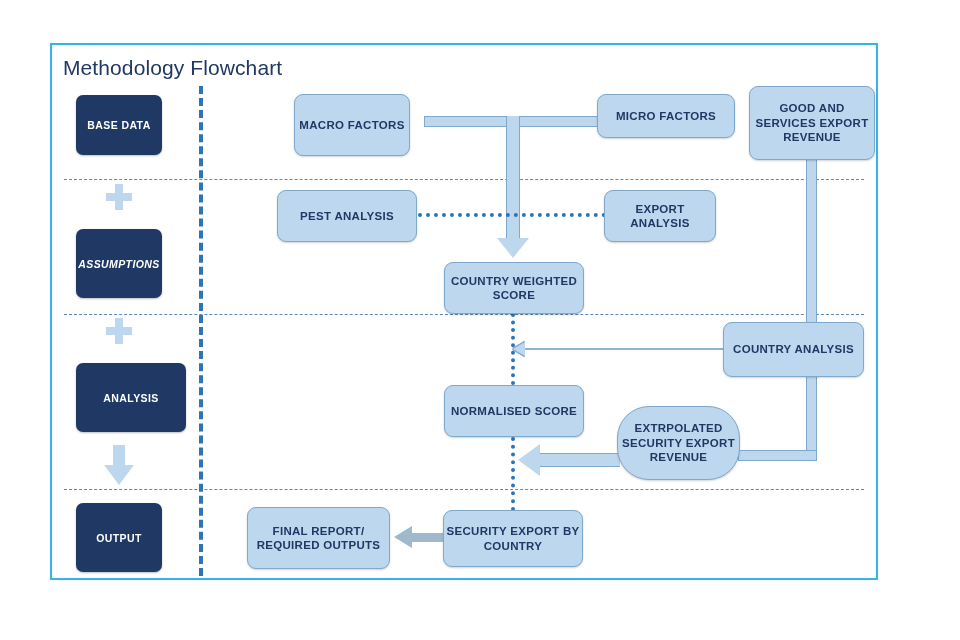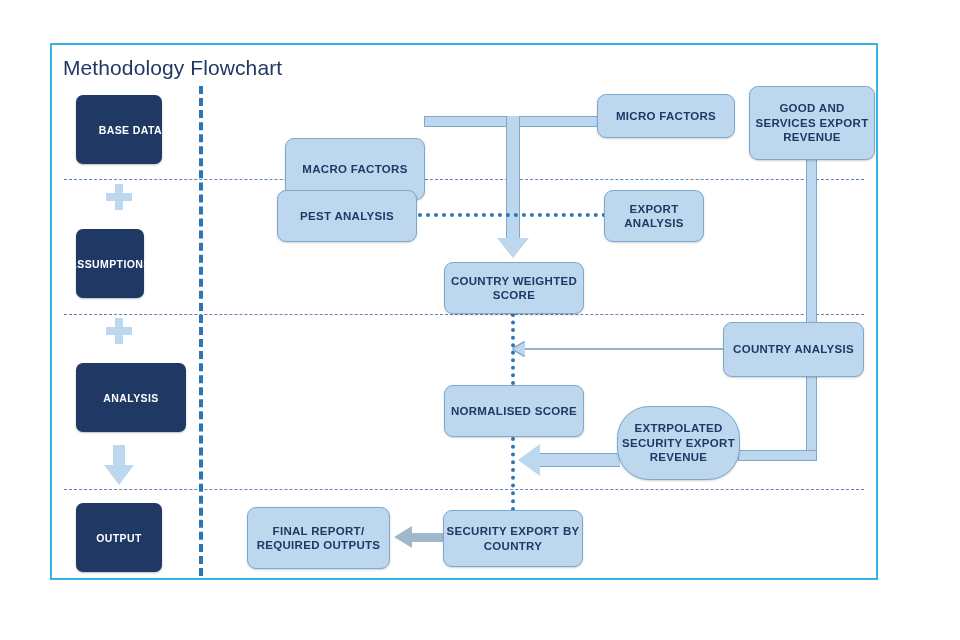--- a/index.html
+++ b/index.html
@@ -92,27 +92,27 @@
   <div id="frame"></div>
 
   <div id="title">Methodology Flowchart</div>
 
   <div class="hdiv" style="left:64px;top:179px;width:800px;"></div>
   <div class="hdiv" style="left:64px;top:314px;width:800px;"></div>
   <div class="hdiv" style="left:64px;top:489px;width:800px;"></div>
 
   <div id="vsep"></div>
 
-  <div class="stage" style="left:76px;top:95px;width:86px;height:69px;justify-content:flex-end;">
+  <div class="stage" style="left:76px;top:95px;width:86px;height:60px;">
     <span>BASE DATA</span>
   </div>
 
   <div class="plus" style="left:106px;top:184px;"></div>
 
-  <div class="stage" style="left:76px;top:229px;width:68px;height:69px;">
+  <div class="stage" style="left:76px;top:229px;width:86px;height:69px;font-style:italic;">
     <span>ASSUMPTIONS</span>
   </div>
 
   <div class="plus" style="left:106px;top:318px;"></div>
 
   <div class="stage" style="left:76px;top:363px;width:110px;height:69px;">
     <span>ANALYSIS</span>
   </div>
 
   <div class="downarrow" style="left:104px;top:445px;">
@@ -148,37 +148,37 @@
   <div class="bigArrowLeft" style="left:518px;top:453px;width:102px;">
     <div class="sh" style="width:82px;"></div>
     <div class="hd"></div>
   </div>
 
   <div class="greyArrow" style="left:394px;top:533px;width:50px;">
     <div class="sh" style="width:34px;"></div>
     <div class="hd"></div>
   </div>
 
-  <div class="pbox" style="left:285px;top:94px;width:140px;height:62px;margin-top:44px;">
+  <div class="pbox" style="left:294px;top:94px;width:116px;height:62px;">
     <span>MACRO FACTORS</span>
   </div>
 
   <div class="pbox" style="left:597px;top:94px;width:138px;height:44px;">
     <span>MICRO FACTORS</span>
   </div>
 
   <div class="pbox" style="left:749px;top:86px;width:126px;height:74px;">
     <span>GOOD AND SERVICES EXPORT REVENUE</span>
   </div>
 
   <div class="pbox" style="left:277px;top:190px;width:140px;height:52px;">
     <span>PEST ANALYSIS</span>
   </div>
 
-  <div class="pbox" style="left:604px;top:190px;width:100px;height:52px;">
+  <div class="pbox" style="left:604px;top:190px;width:112px;height:52px;">
     <span>EXPORT ANALYSIS</span>
   </div>
 
   <div class="pbox" style="left:444px;top:262px;width:140px;height:52px;justify-content:flex-end;">
     <span>COUNTRY WEIGHTED SCORE</span>
   </div>
 
   <div class="pbox" style="left:723px;top:322px;width:141px;height:55px;">
     <span>COUNTRY ANALYSIS</span>
   </div>

